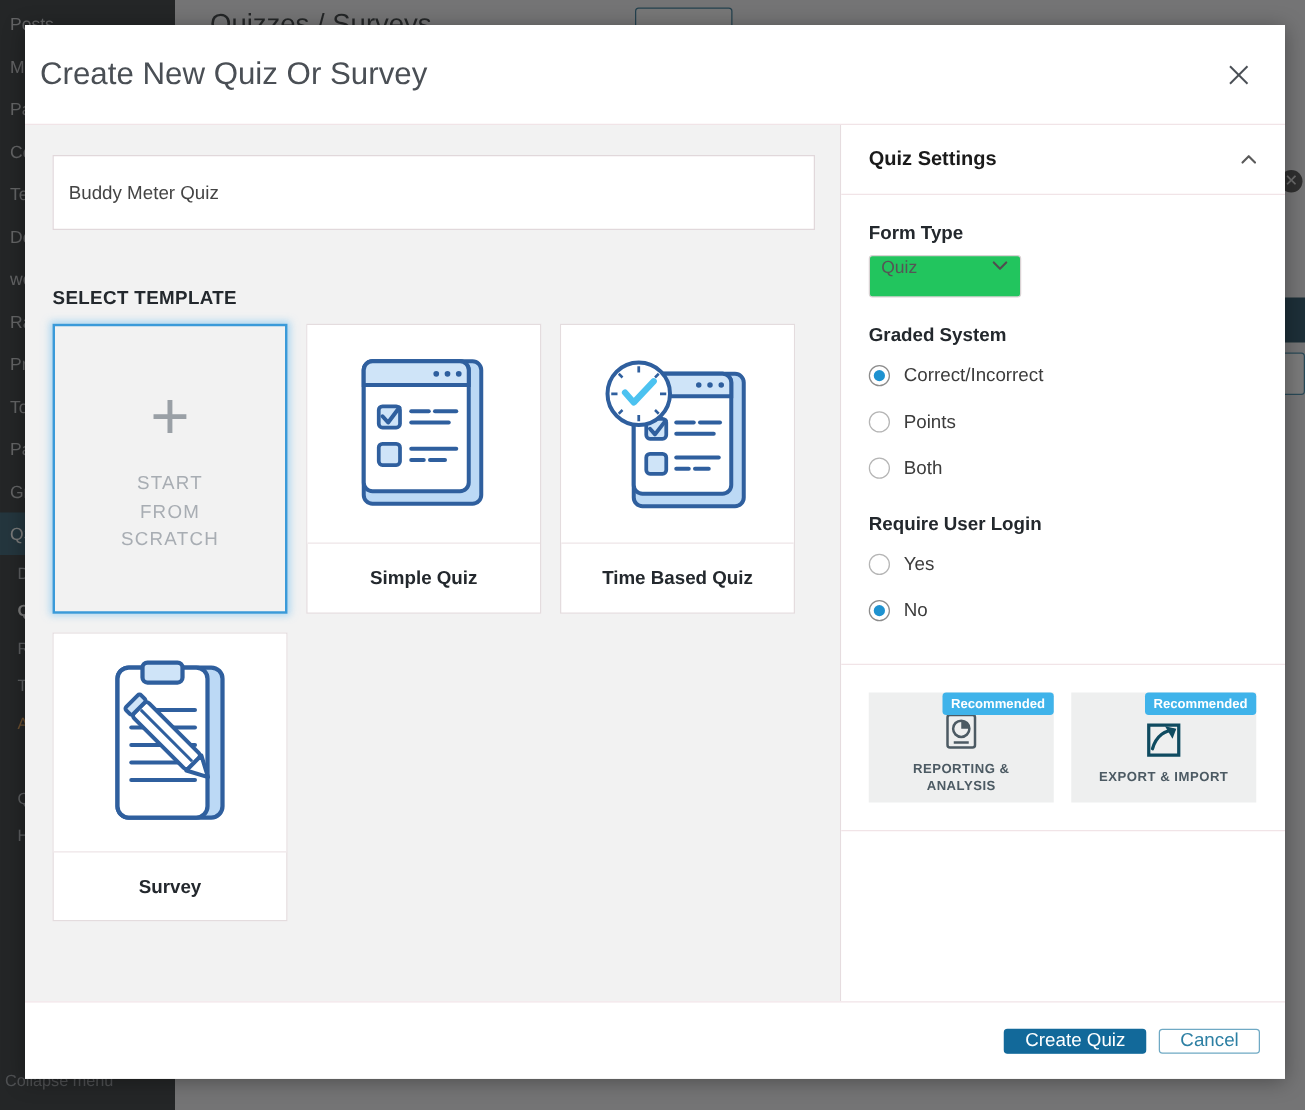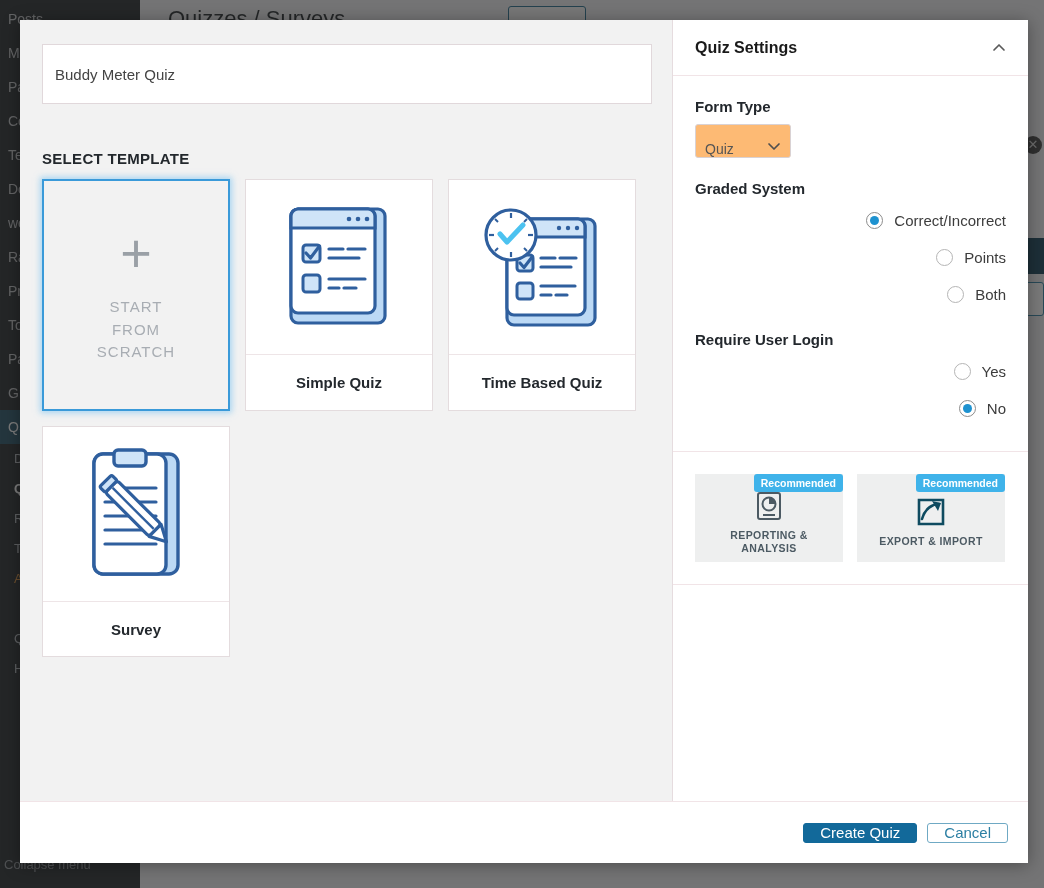--- a/index.html
+++ b/index.html
@@ -147,27 +147,27 @@
   .accordion-head {
     height: 56px; flex: 0 0 56px;
     display: flex; align-items: center; padding: 0 22px;
     border-bottom: 1px solid #f1e4e7; cursor: pointer;
   }
   .accordion-head .acc-title { flex: 1; font-size: 16px; font-weight: bold; color: #1a1a1a; }
   .chev { width: 14px; height: 14px; color: #5a5a5a; }
   #settings-section { padding: 22px 22px 10px 22px; border-bottom: 1px solid #f1e4e7; }
   .field-label { font-size: 15px; font-weight: bold; color: #23282d; margin-bottom: 9px; }
   #form-type-select {
-    width: 96px; height: 34px;
-    border: 1px solid #d9d2d4; border-radius: 3px; background: #fdba74;
-    display: flex; align-items: flex-end; padding: 0 9px; cursor: pointer;
+    width: 122px; height: 34px;
+    border: 1px solid #d9d2d4; border-radius: 3px; background: #22c55e;
+    display: flex; align-items: flex-start; padding: 0 9px; cursor: pointer;
   }
   #form-type-select .sel-val { flex: 1; font-size: 14px; color: #555; }
   .group { margin-top: 22px; }
-  .radio-row { display: flex; align-items: center; height: 29px; margin-top: 8px; cursor: pointer; justify-content: flex-end; }
+  .radio-row { display: flex; align-items: center; height: 29px; margin-top: 8px; cursor: pointer; }
   .radio {
     width: 17px; height: 17px; border-radius: 50%;
     border: 1px solid #b5b5b5; background: #fff;
     margin-right: 11px; flex: 0 0 17px;
     display: flex; align-items: center; justify-content: center;
   }
   .radio.checked { border: 1px solid #8c8c8c; }
   .radio.checked::after {
     content: ""; width: 9px; height: 9px; border-radius: 50%; background: #1e92d0;
   }
@@ -251,20 +251,29 @@
     <div id="bg-smallbtn"><span>x</span></div>
     <div id="bg-close-circle">✕</div>
     <div id="bg-bottom-arrow"></div>
   </div>
 </div>
 
 <div id="dim-overlay"></div>
 
 <div id="modal">
 
+  <div id="modal-header">
+    <div id="modal-title">Create New Quiz Or Survey</div>
+    <div id="modal-close">
+      <svg width="22" height="22" viewBox="0 0 22 22" aria-hidden="true">
+        <line x1="4" y1="4" x2="18" y2="18" stroke="#4a4f55" stroke-width="1.6"></line>
+        <line x1="18" y1="4" x2="4" y2="18" stroke="#4a4f55" stroke-width="1.6"></line>
+      </svg>
+    </div>
+  </div>
 
   <div id="modal-body">
 
     <div id="left-pane">
       <input id="quiz-name-input" type="text" value="Buddy Meter Quiz" style="">
       <div id="select-template-label">SELECT TEMPLATE</div>
 
       <div id="template-grid">
 
         <div class="tpl-card scratch">

